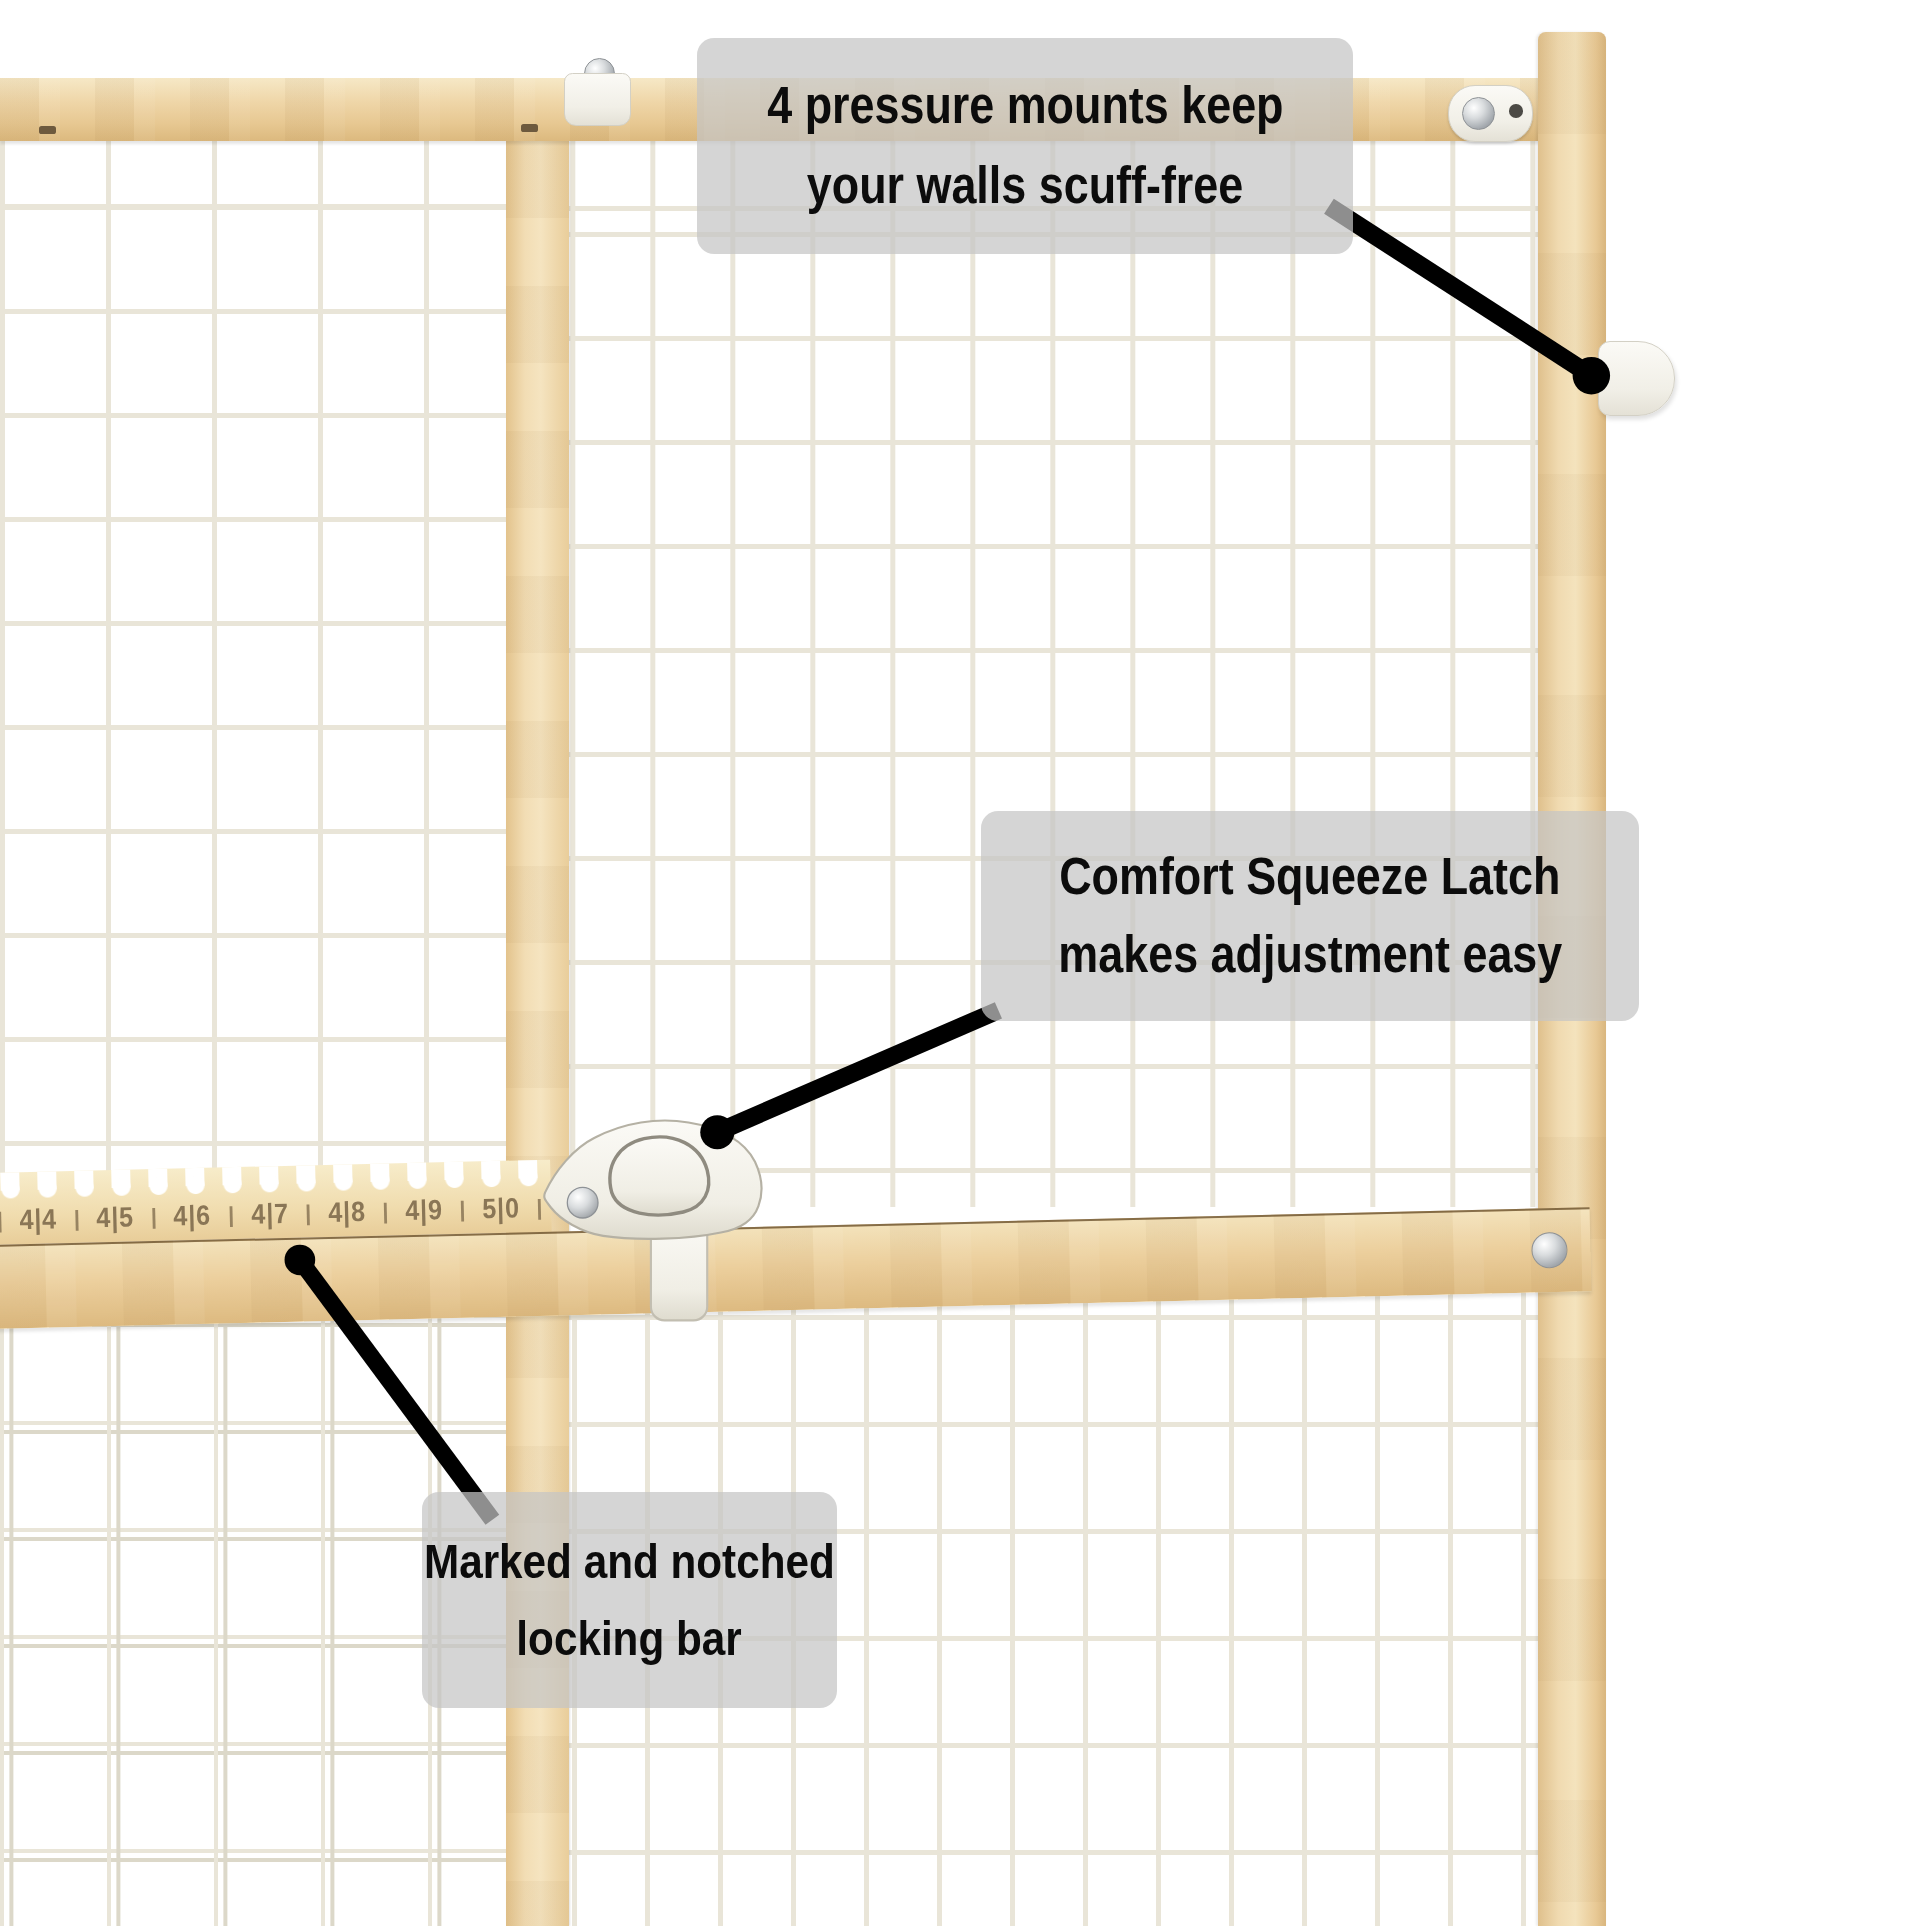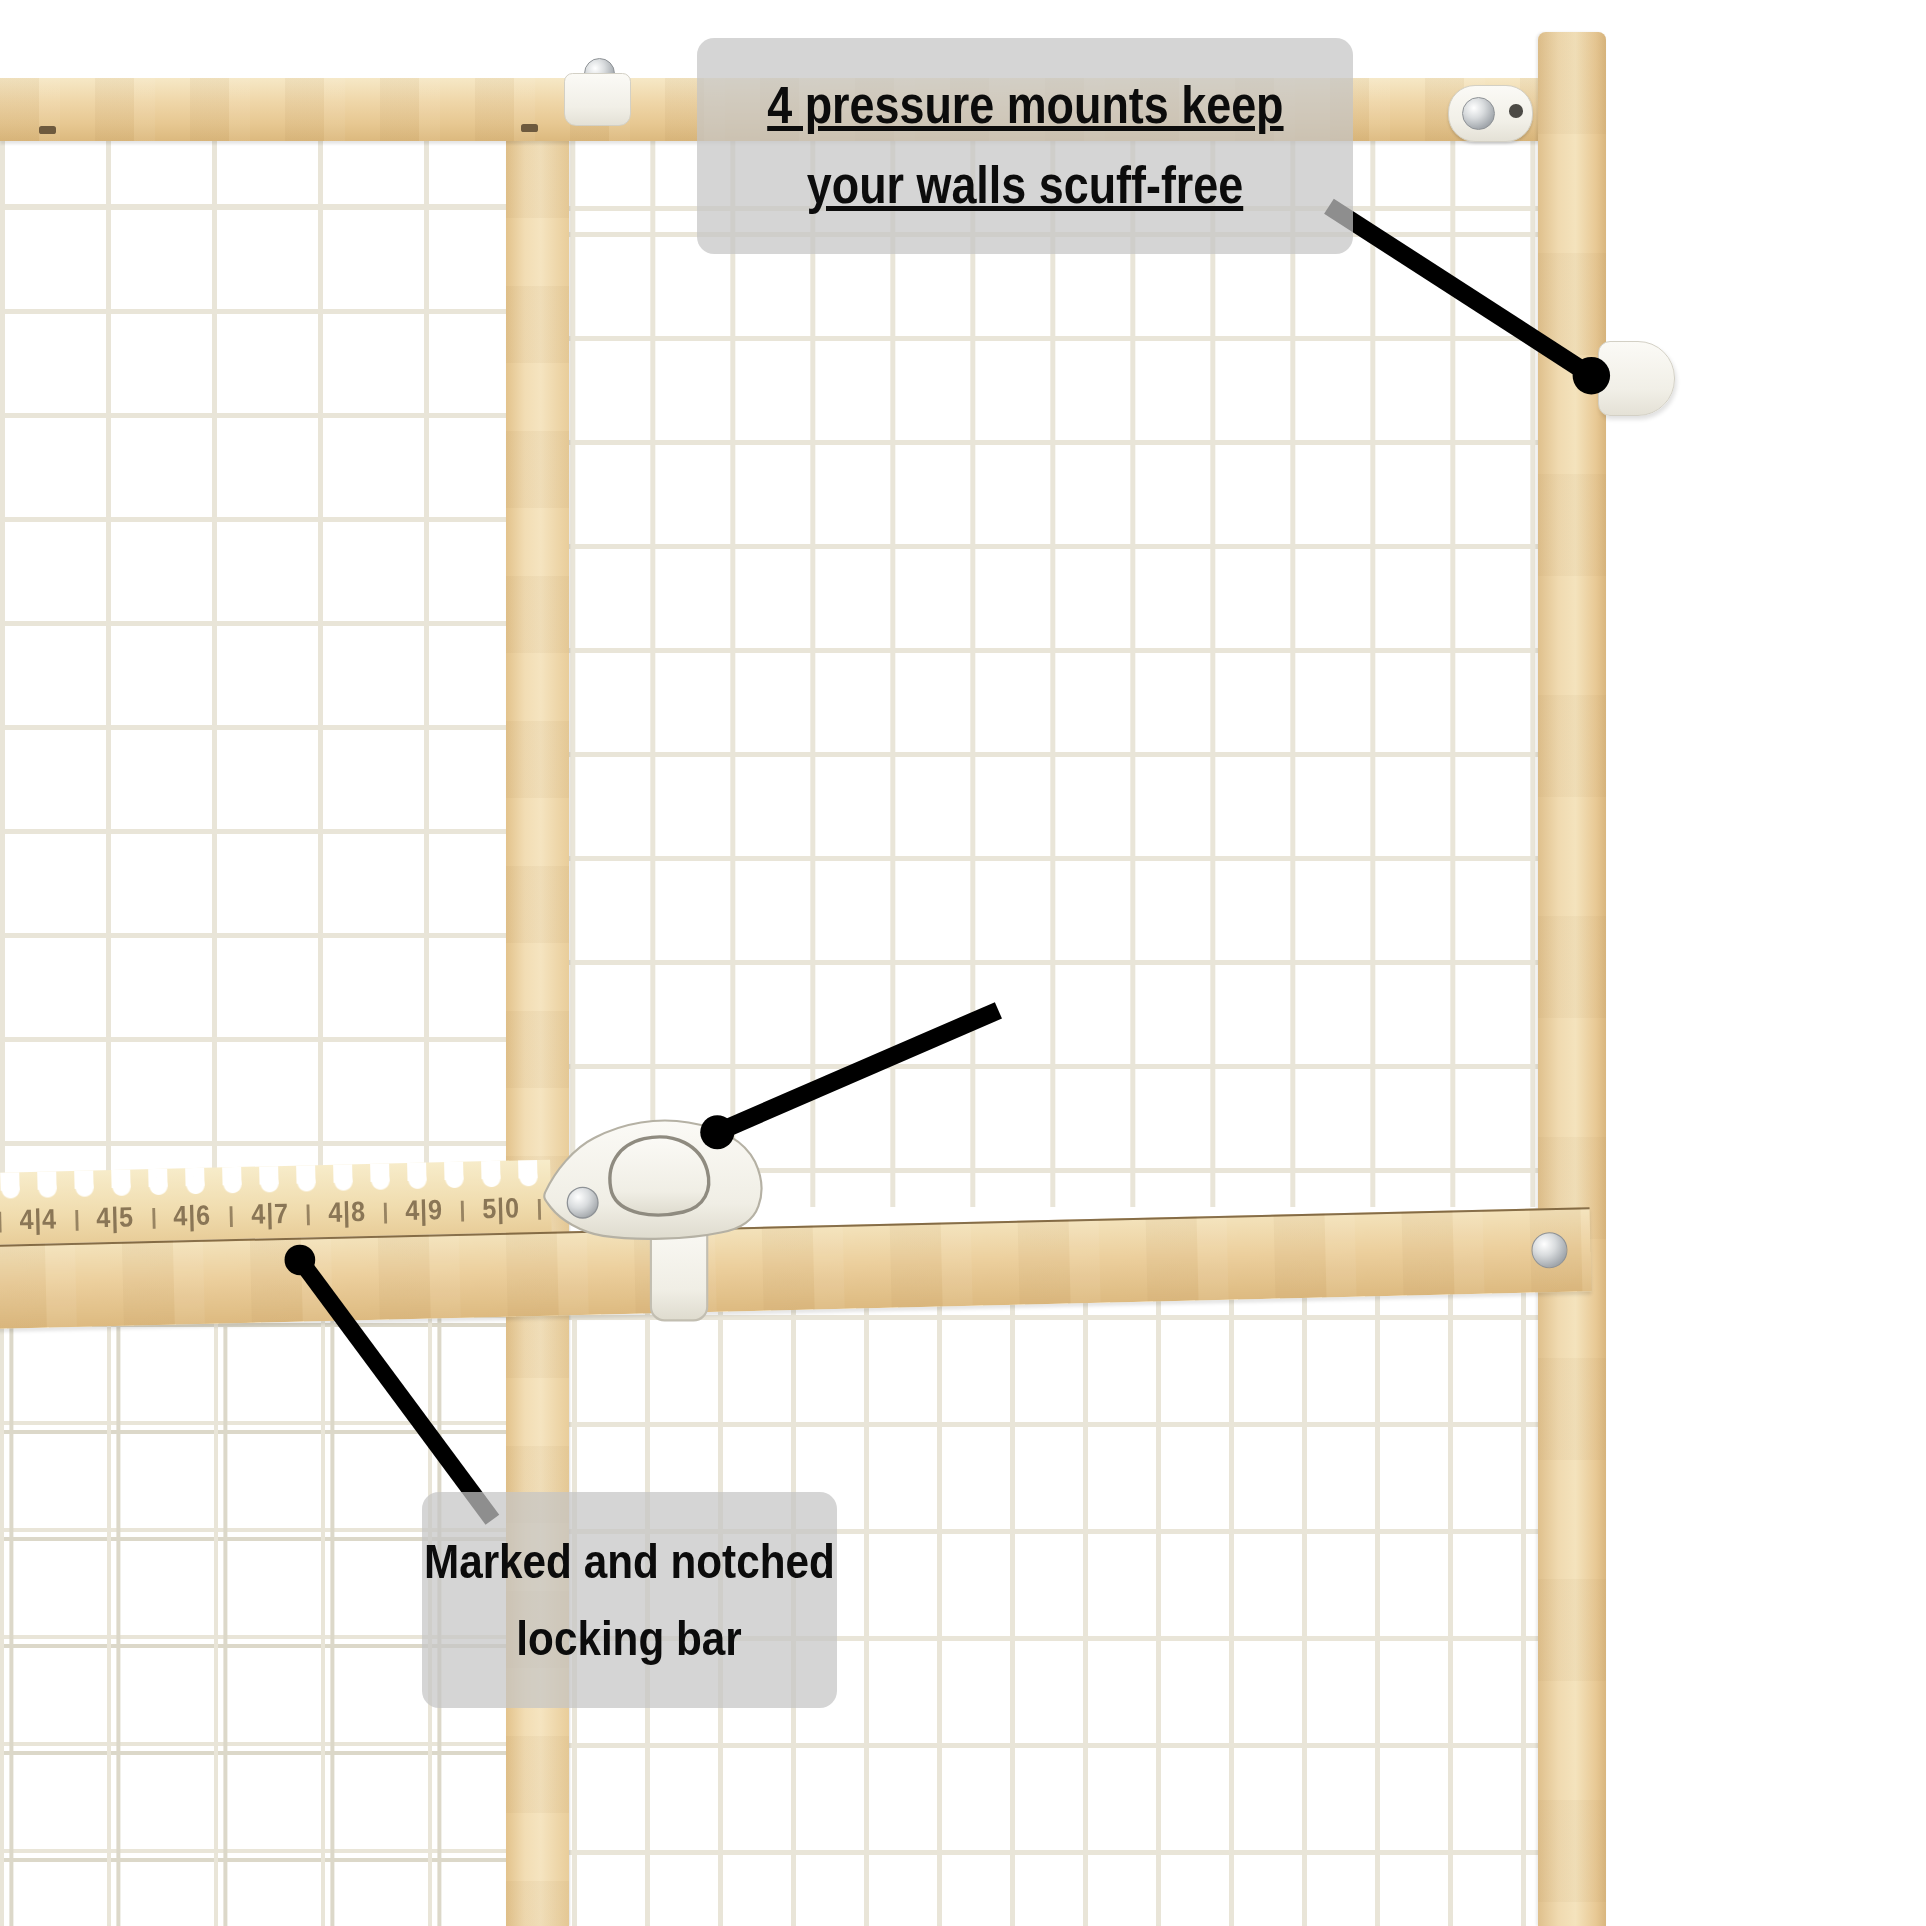--- a/index.html
+++ b/index.html
@@ -119,21 +119,21 @@
       linear-gradient(180deg,#f3e2ba 0%,#eccf9d 45%,#ddba80 100%);
     box-shadow:0 3.4px 3.4px rgba(0,0,0,0.10);
   }
   
   .callout{
     position:absolute;background:rgba(197,197,197,0.72);border-radius:17px;
     display:flex;flex-direction:column;justify-content:center;align-items:center;
     color:#0c0c0c;font-weight:700;text-align:center;z-index:30;
   }
   .co-line{white-space:nowrap;transform:scaleX(0.88);}
-  #co1{left:697px;top:38px;width:656px;height:216px;font-size:51px;line-height:80px;text-decoration:underline;}
+  #co1{left:697px;top:38px;width:656px;height:216px;font-size:51px;line-height:80px;}
   #co2{left:981px;top:811px;width:658px;height:210px;font-size:51px;line-height:78px;}
   #co3{left:386px;top:1492px;width:415px;height:216px;font-size:48px;line-height:77px;margin-left:36px;}
   .overlay-svg{position:absolute;left:0;top:0;z-index:25;}
   #latch-svg{position:absolute;left:511px;top:1090px;z-index:20;}
 </style>
 </head>
 <body>
 
 <div id="stage">
 
@@ -208,19 +208,23 @@
       <circle cx="842" cy="1329" r="20" stroke="none"></circle>
       <line x1="352" y1="1479" x2="578" y2="1784" stroke-width="20"></line>
       <circle cx="352" cy="1479" r="18" stroke="none"></circle>
     </g>
   </svg>
 
   <div id="co1" class="callout">
     <div class="co-line">4 pressure mounts keep</div>
     <div class="co-line">your walls scuff-free</div>
   </div>
+  <div id="co2" class="callout">
+    <div class="co-line">Comfort Squeeze Latch</div>
+    <div class="co-line">makes adjustment easy</div>
+  </div>
   <div id="co3" class="callout">
     <div class="co-line">Marked and notched</div>
     <div class="co-line">locking bar</div>
   </div>
 
 </div>
 
 
 </body></html>

